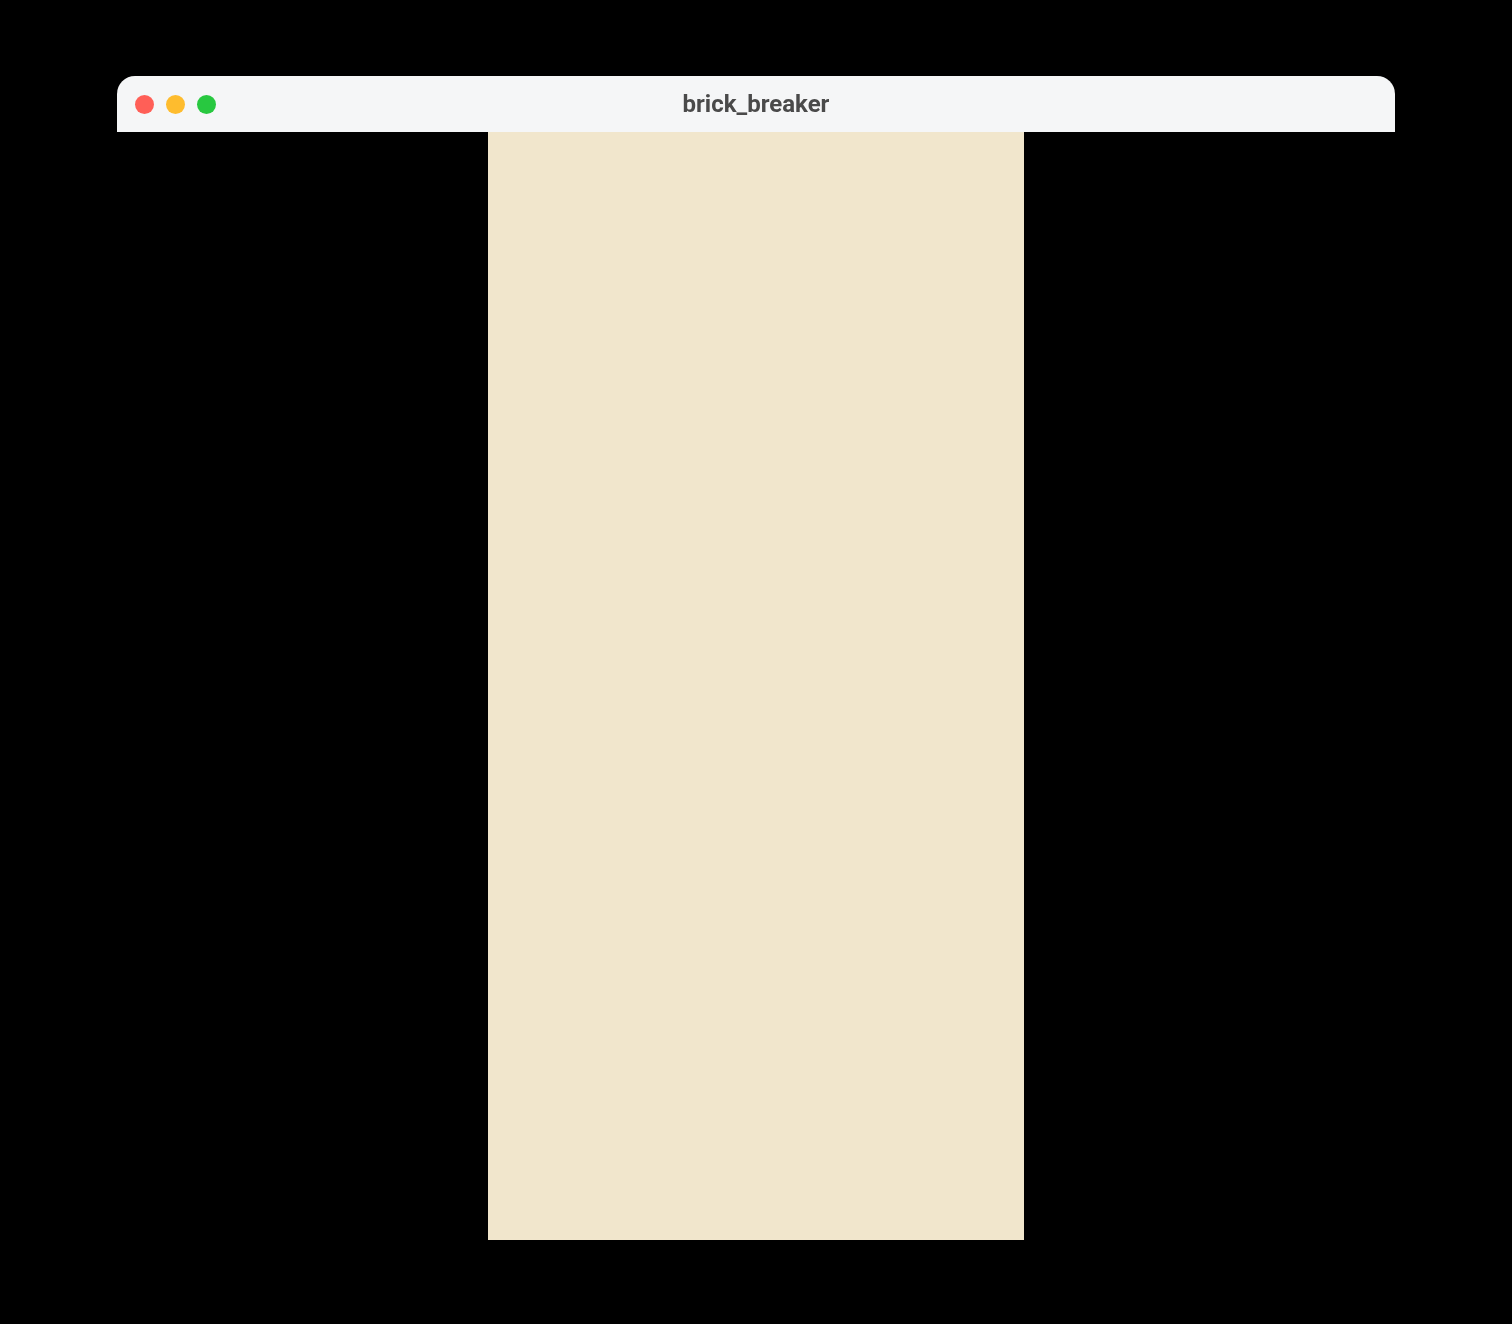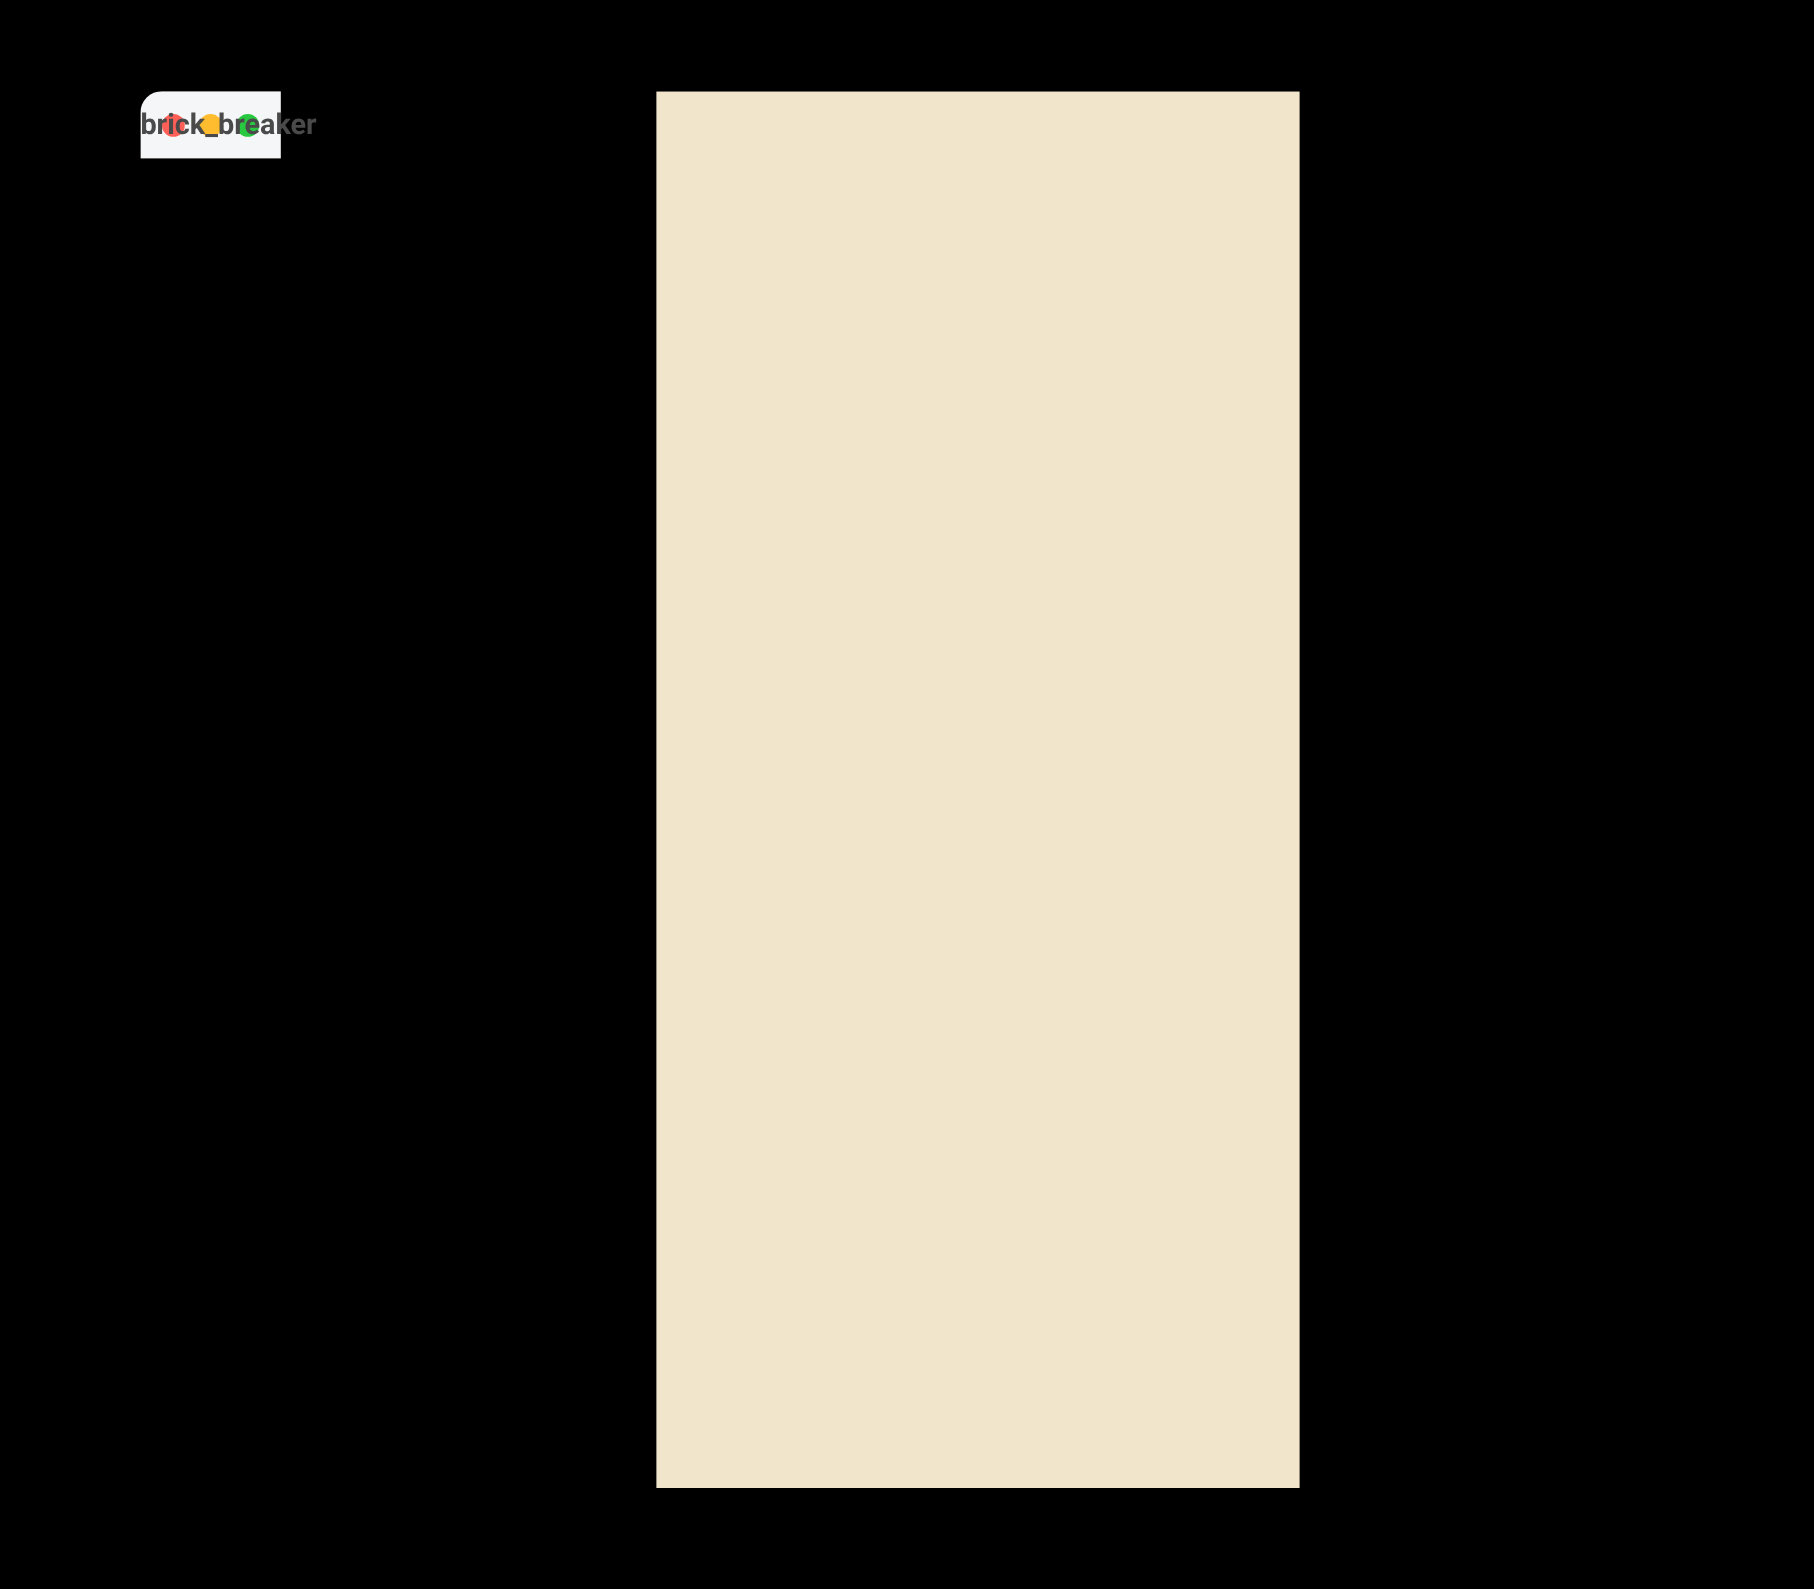--- a/index.html
+++ b/index.html
@@ -20,21 +20,21 @@
     }
 
     .window {
       width: 1278px;
       height: 1164px;
       background: #000000;
       border-radius: 18px;
       overflow: hidden;
       box-shadow: 0 8px 40px rgba(0,0,0,0.5);
       display: flex;
-      flex-direction: row;
+      flex-direction: column;
     }
 
     .titlebar {
       height: 56px;
       background: #f5f6f7;
       display: flex;
       align-items: center;
       padding: 0 18px;
       position: relative;
       flex-shrink: 0;

